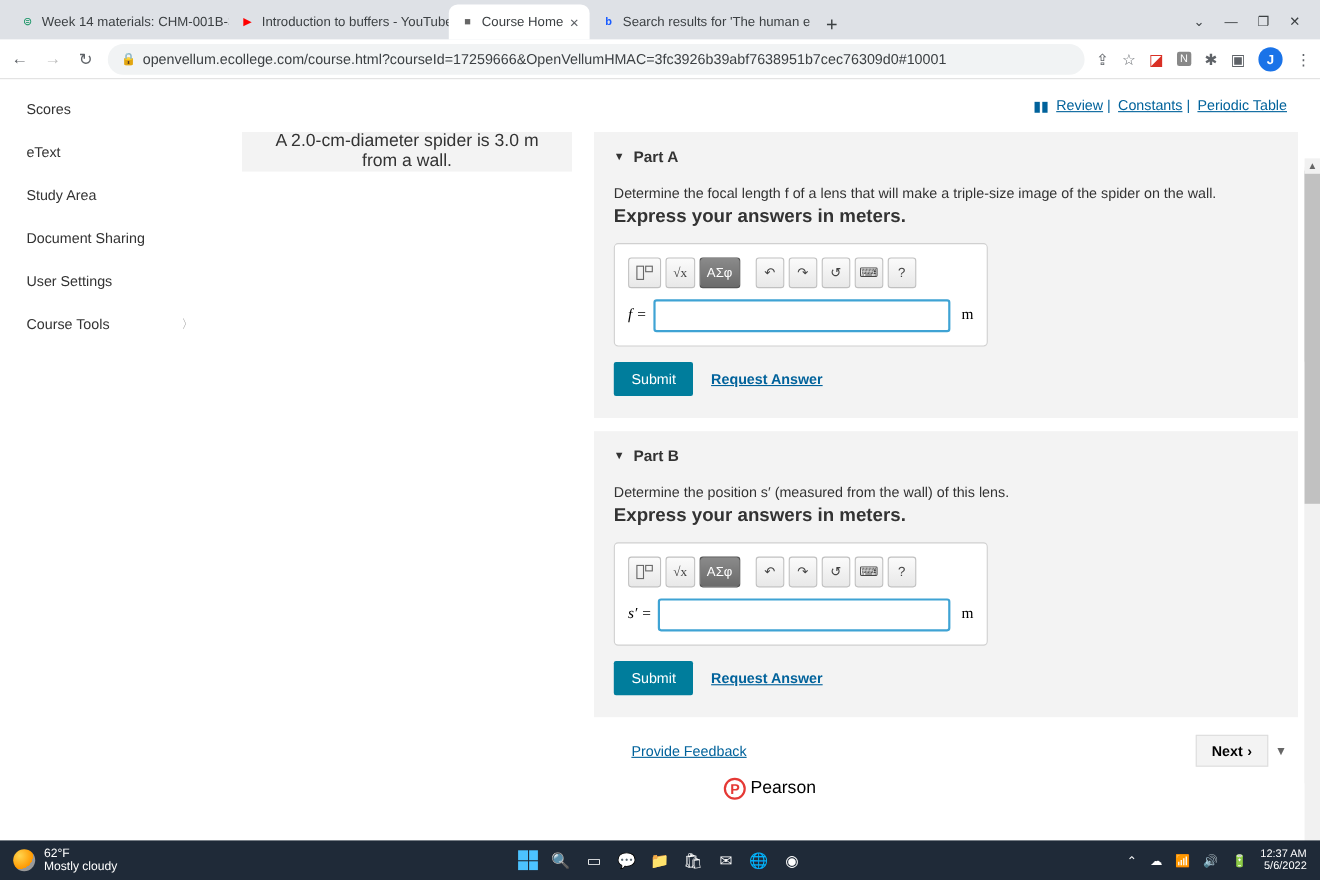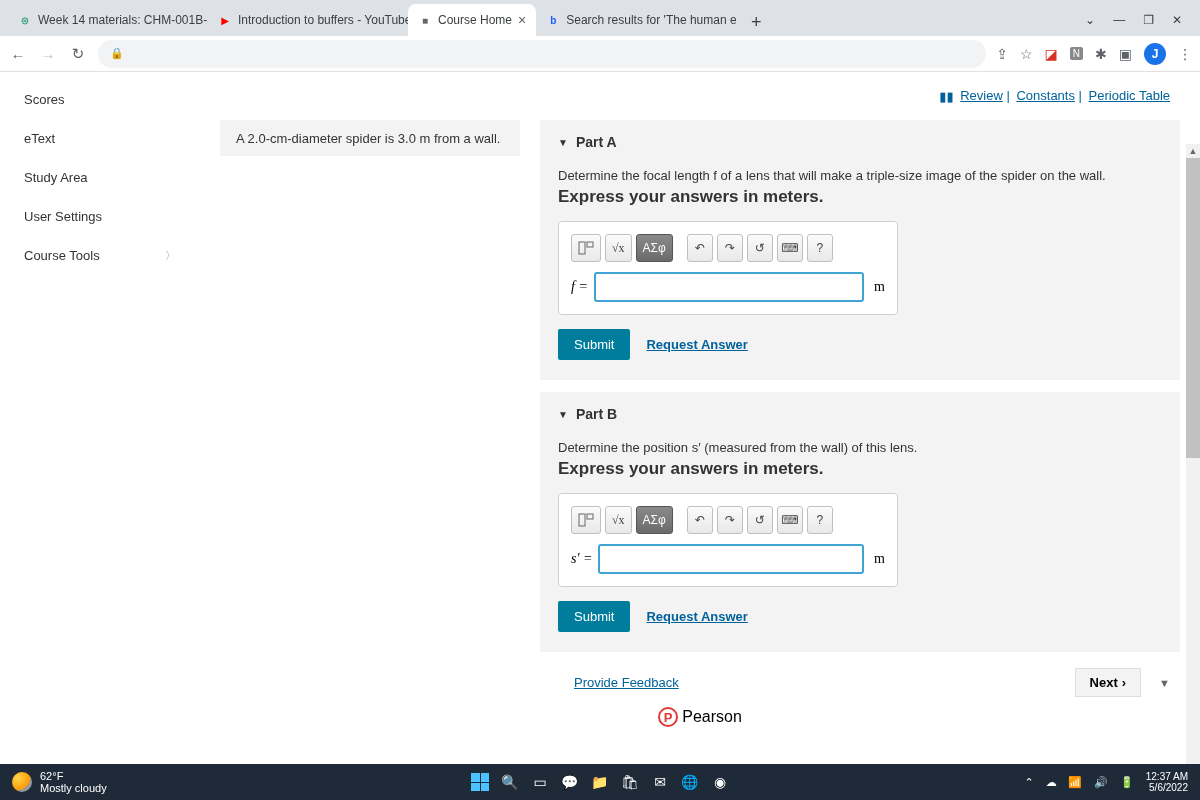--- a/index.html
+++ b/index.html
@@ -27,21 +27,21 @@
 .sidebar { width: 200px; padding: 8px 0; }
 .side-item { padding: 12px 24px; font-size: 13px; color: #333; display: flex; align-items: center; justify-content: space-between; }
 .side-item .chev { color: #999; font-size: 11px; }
 
 .content { flex: 1; padding: 10px 20px 0 20px; overflow: hidden; position: relative; }
 .top-links { text-align: right; font-size: 13px; color: #00629b; padding: 6px 10px; }
 .top-links a { color: #00629b; text-decoration: underline; margin-left: 3px; }
 .mini-icon { display: inline-block; vertical-align: middle; }
 
 .work-area { display: flex; gap: 20px; margin-top: 10px; }
-.problem-box { width: 300px; background: #f3f3f3; padding: 14px 16px; font-size: 13px; color: #333; height: 36px; display: flex; align-items: center; }
+.problem-box { width: 300px; background: #f3f3f3; padding: 14px 16px; font-size: 16px; color: #333; height: 36px; display: flex; align-items: center; text-align: center; }
 .parts { flex: 1; }
 
 .part { background: #f3f3f3; padding: 14px 18px 20px; margin-bottom: 12px; }
 .part-header { display: flex; align-items: center; gap: 8px; font-size: 14px; font-weight: 600; color: #333; margin-bottom: 18px; }
 .part-header .tri { font-size: 10px; }
 .part-prompt { font-size: 13px; color: #333; margin-bottom: 4px; }
 .part-instr { font-size: 17px; font-weight: 600; color: #333; margin-bottom: 14px; }
 
 .answer-box { background: #fff; border: 1px solid #d0d0d0; border-radius: 4px; padding: 12px; width: 340px; margin-bottom: 14px; }
 .toolbar { display: flex; gap: 4px; margin-bottom: 10px; align-items: center; }
@@ -117,20 +117,21 @@
     <span>✕</span>
   </div>
 </div>
 
 <div class="addr-bar">
   <span class="nav-btn">←</span>
   <span class="nav-btn disabled">→</span>
   <span class="nav-btn">↻</span>
   <div class="url-box">
     <span class="lock-ic">🔒</span>
+    <span>openvellum.ecollege.com/course.html?courseId=17259666&amp;OpenVellumHMAC=3fc3926b39abf7638951b7cec76309d0#10001</span>
   </div>
   <div class="addr-icons">
     <span>⇪</span>
     <span>☆</span>
     <span style="color:#d93025">◪</span>
     <span style="background:#888;color:#fff;padding:1px 3px;border-radius:2px;font-size:10px">N</span>
     <span>✱</span>
     <span>▣</span>
     <span class="profile-badge">J</span>
     <span>⋮</span>
@@ -140,20 +141,23 @@
 <div class="page">
   <div class="sidebar">
     <div class="side-item">
         <span>Scores</span>
       </div>
     <div class="side-item">
         <span>eText</span>
       </div>
     <div class="side-item">
         <span>Study Area</span>
+      </div>
+    <div class="side-item">
+        <span>Document Sharing</span>
       </div>
     <div class="side-item">
         <span>User Settings</span>
       </div>
     <div class="side-item">
         <span>Course Tools</span>
         <span class="chev">〉</span>
       </div>
   </div>
 
@@ -238,21 +242,21 @@
             </div>
           </div>
           <div class="actions">
             <button class="btn-submit">Submit</button>
             <a class="link-req">Request Answer</a>
           </div>
         </div>
 
         <div class="bottom-row">
           <a class="feedback-link">Provide Feedback</a>
-          <div style="display:flex;align-items:center;gap:18px">
+          <div style="display:flex;align-items:center;gap:6px">
             <button class="next-btn">
                 <span>Next</span>
                 <span>›</span>
               </button>
             <span style="font-size:11px;color:#666">▼</span>
           </div>
         </div>
       </div>
     </div>
 

